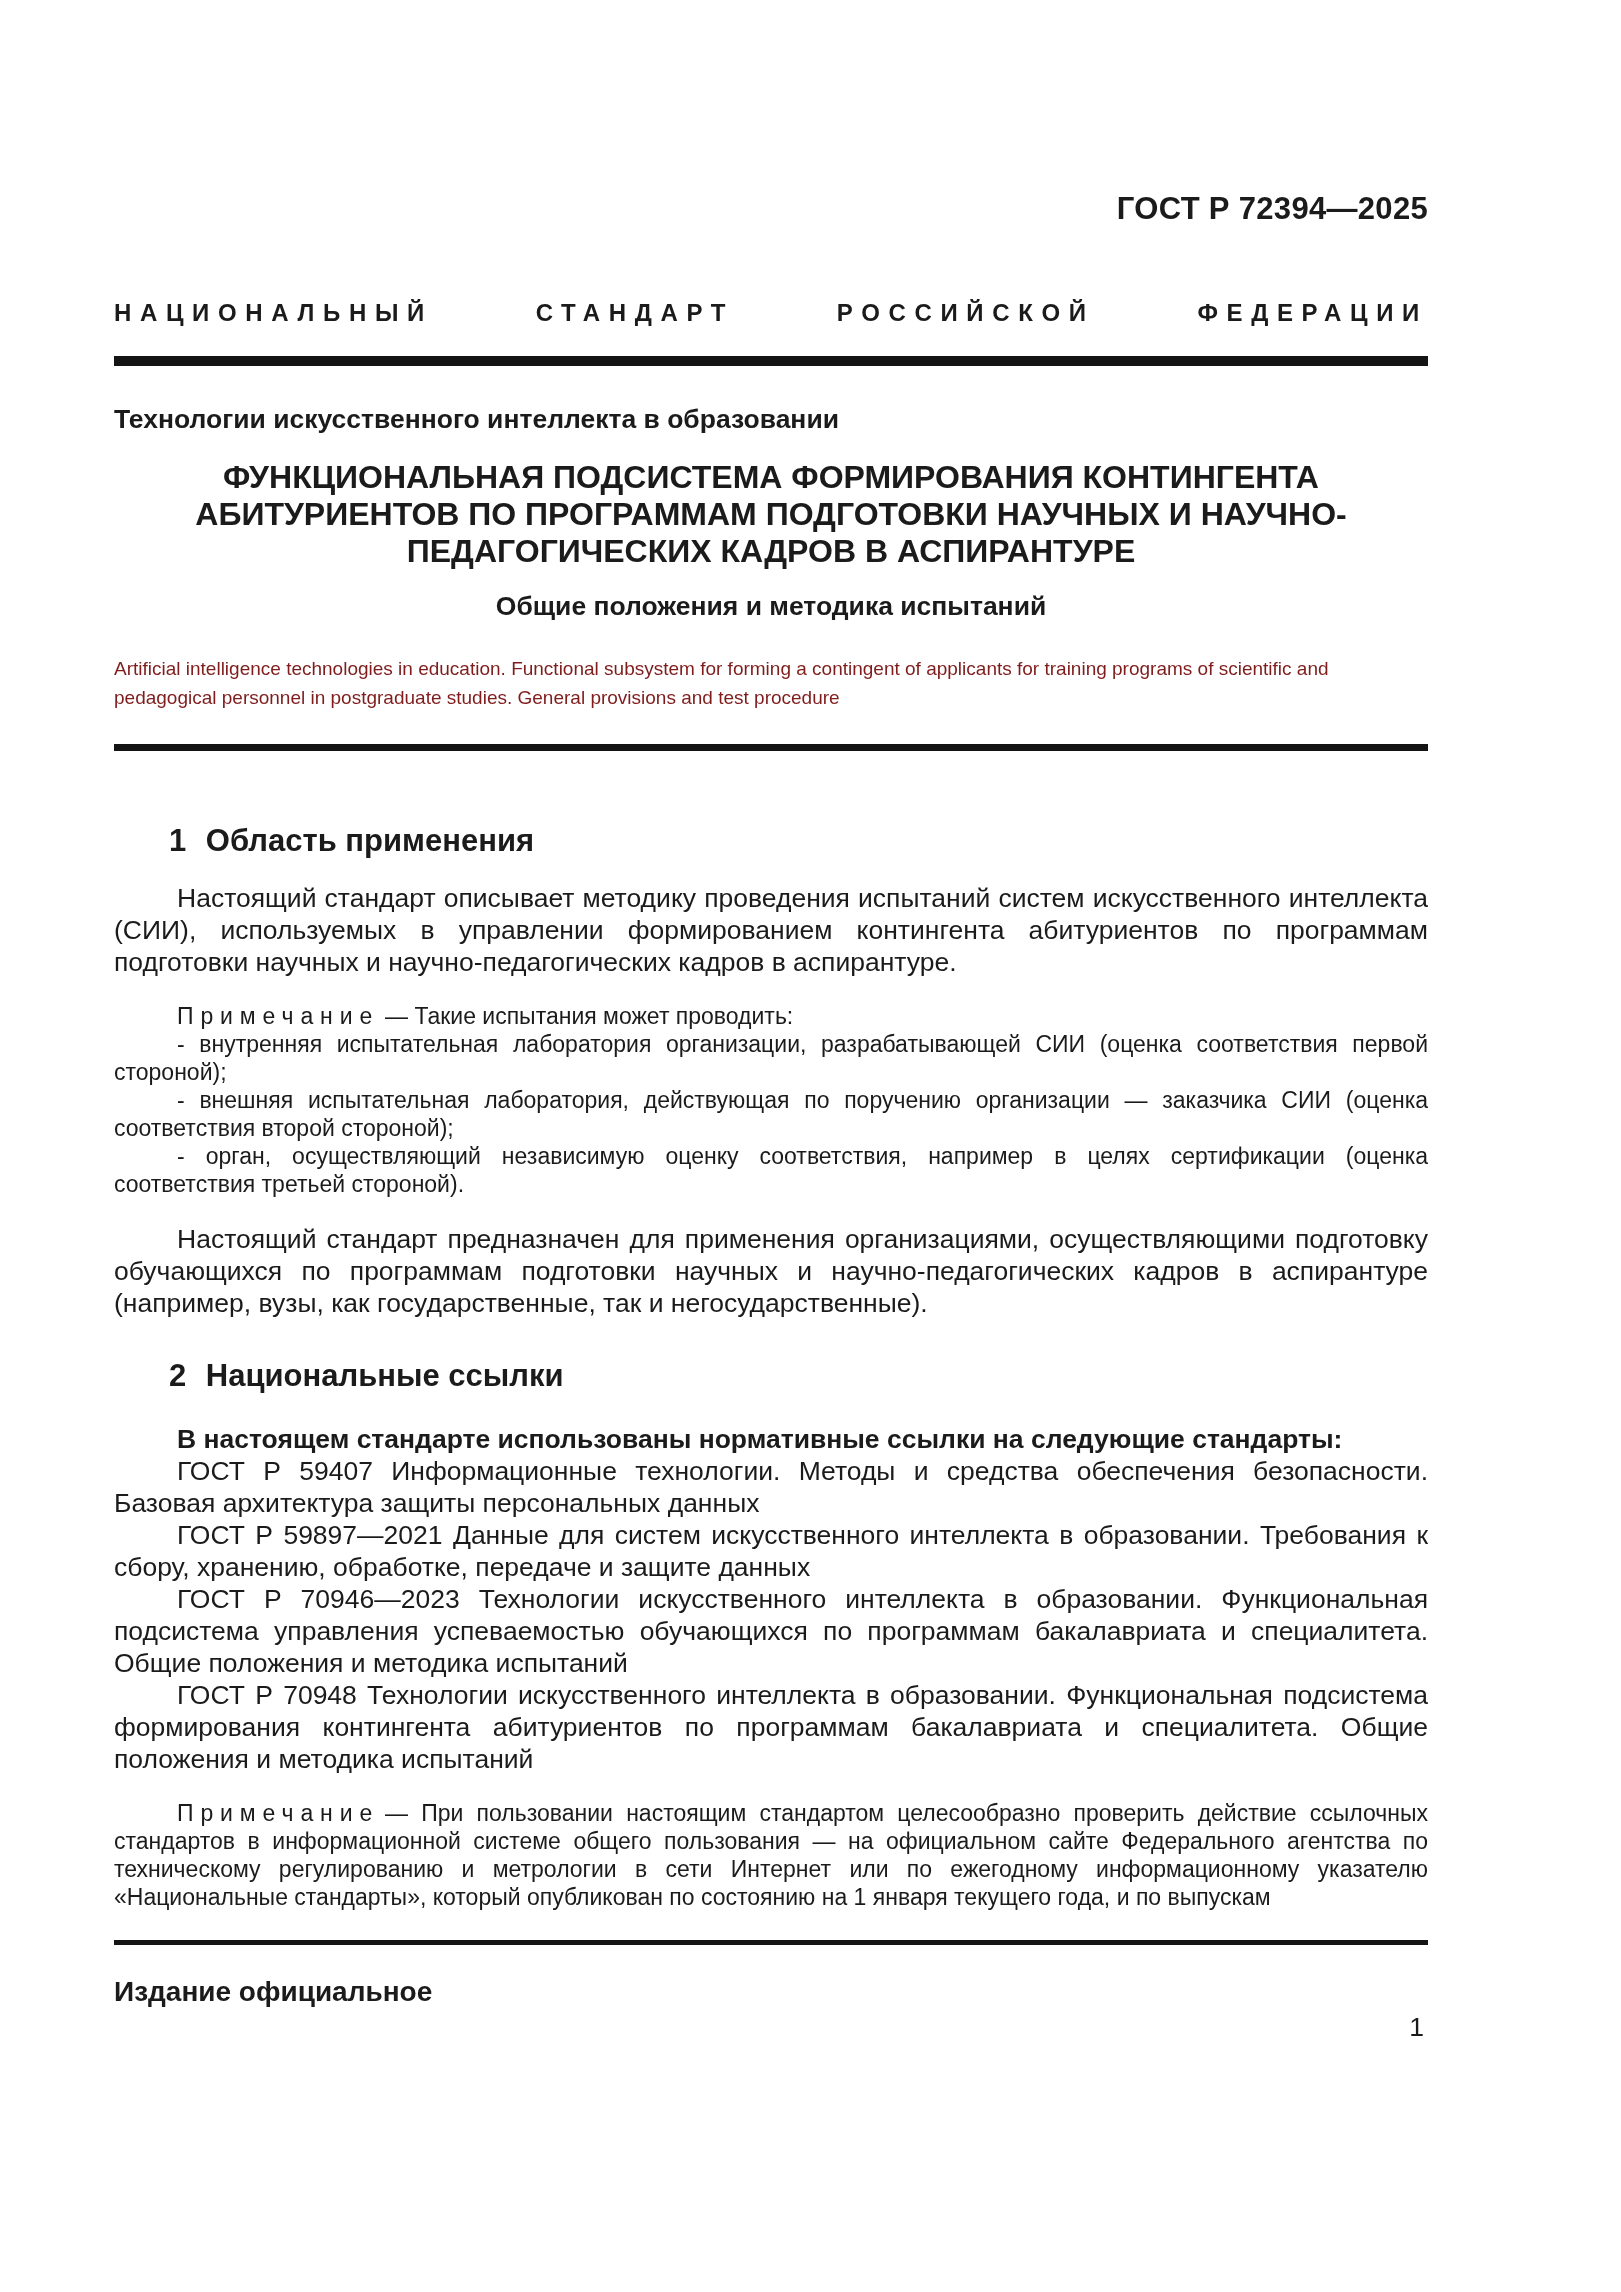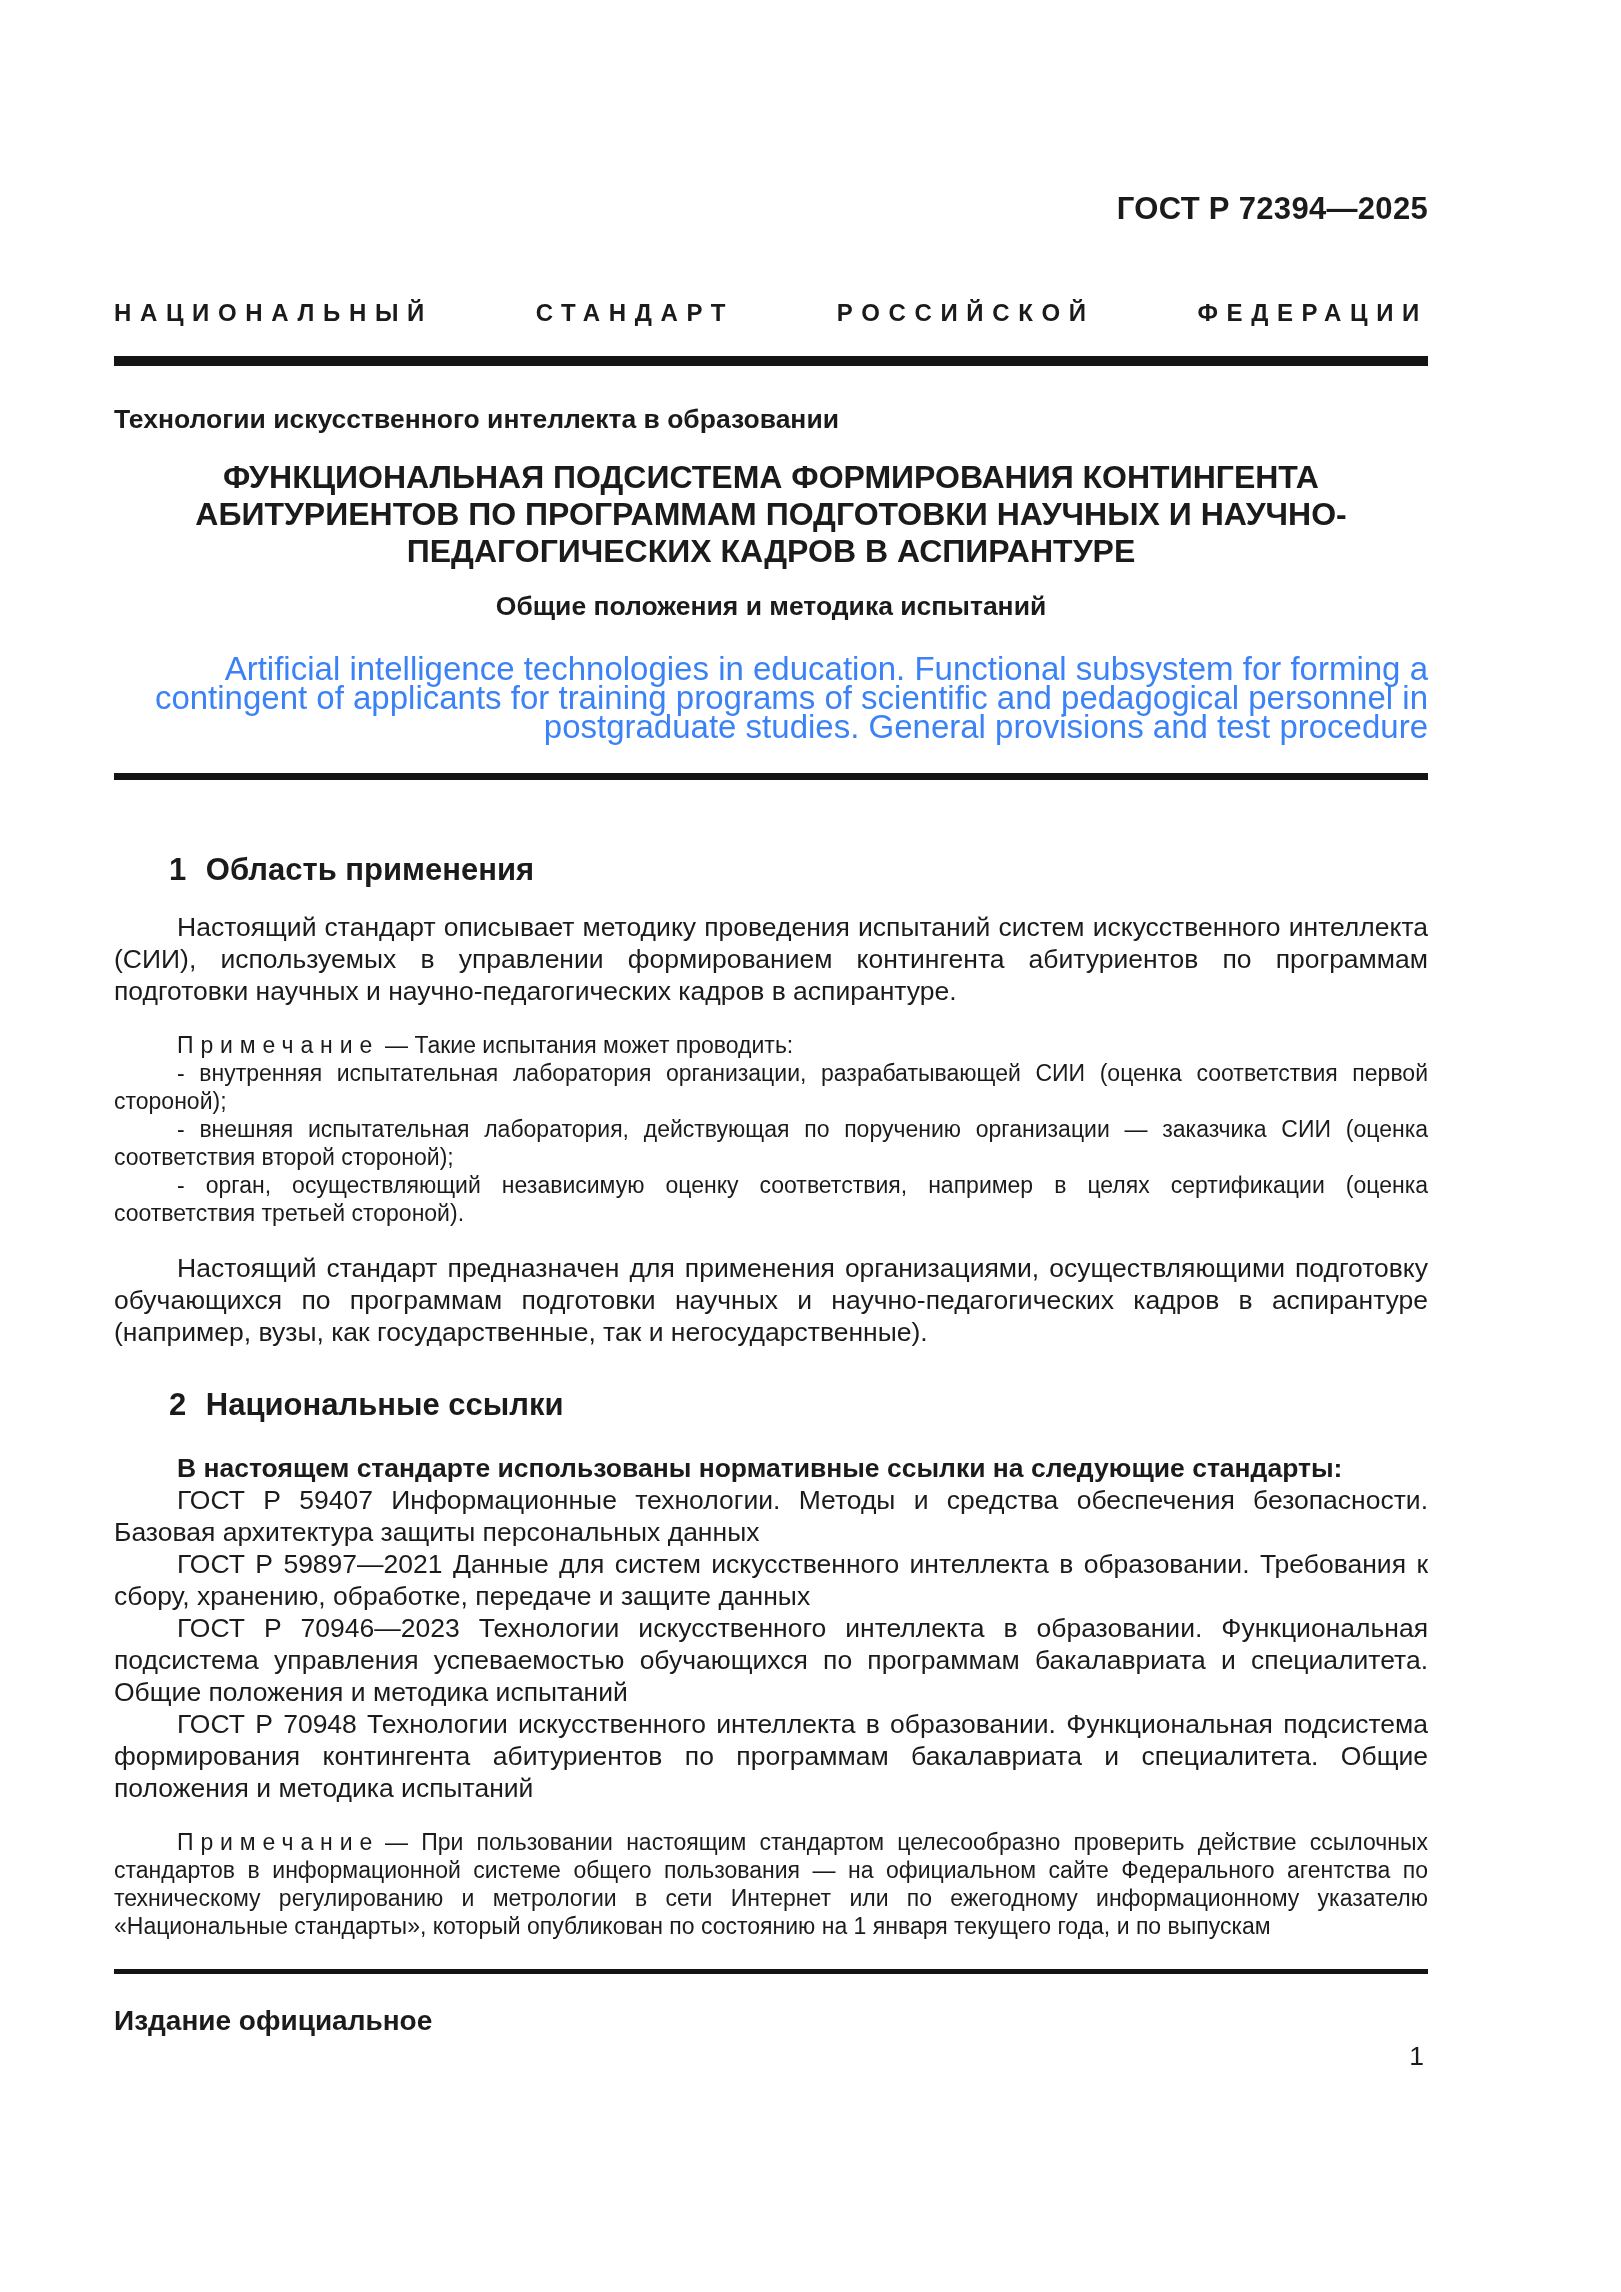--- a/index.html
+++ b/index.html
@@ -57,24 +57,24 @@
   }
   .subtitle {
     margin-top: 21.6px;
     text-align: center;
     font-weight: bold;
     font-size: 26.5px;
     line-height: 29px;
   }
   .title-en {
     margin-top: 33px;
-    text-align: right;
-    font-size: 33px;
+    text-align: left;
+    font-size: 19px;
     line-height: 29px;
-    color: #3b82f6;
+    color: #7f1d1d;
   }
   .date-line {
     margin-top: 33px;
     text-align: right;
     font-weight: bold;
     font-size: 26.5px;
     line-height: 29px;
   }
   .sec-heading {
     margin: 0;

